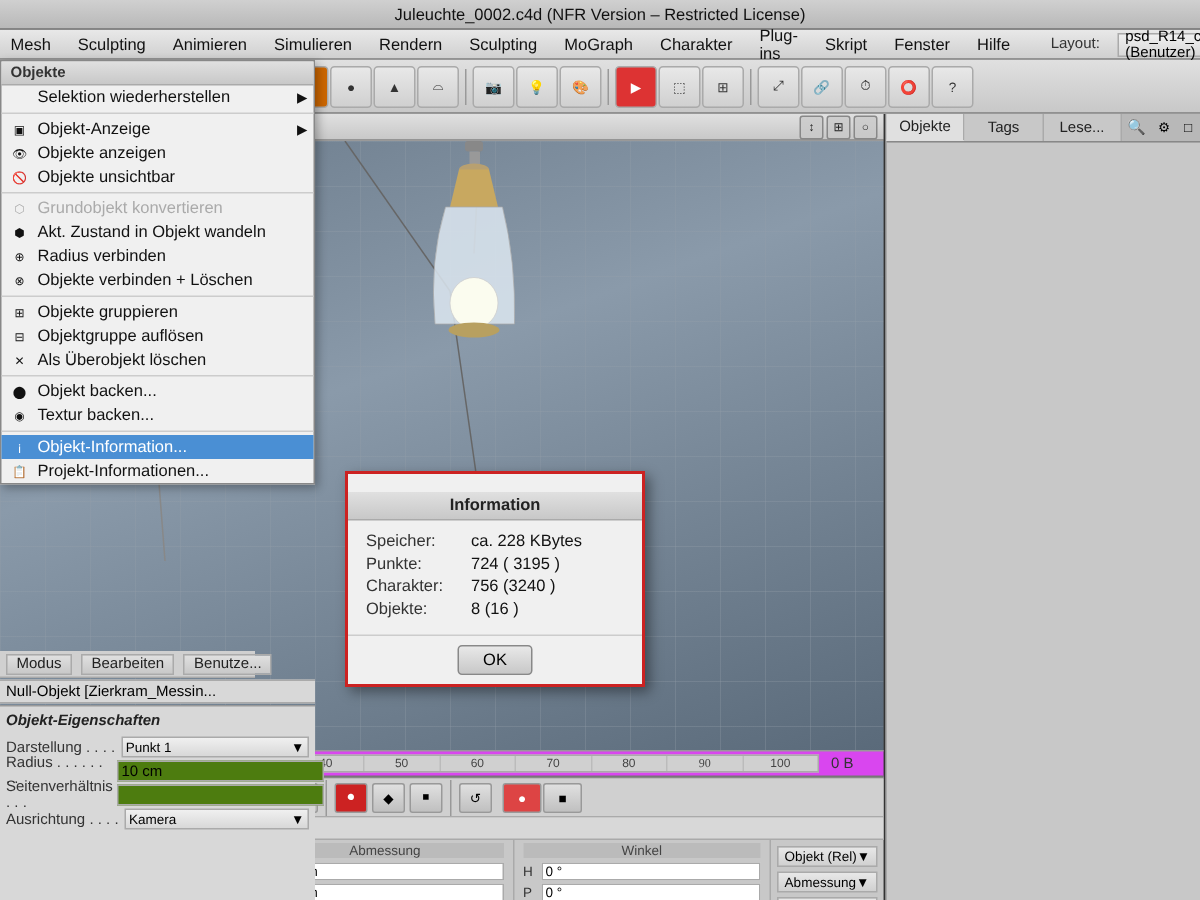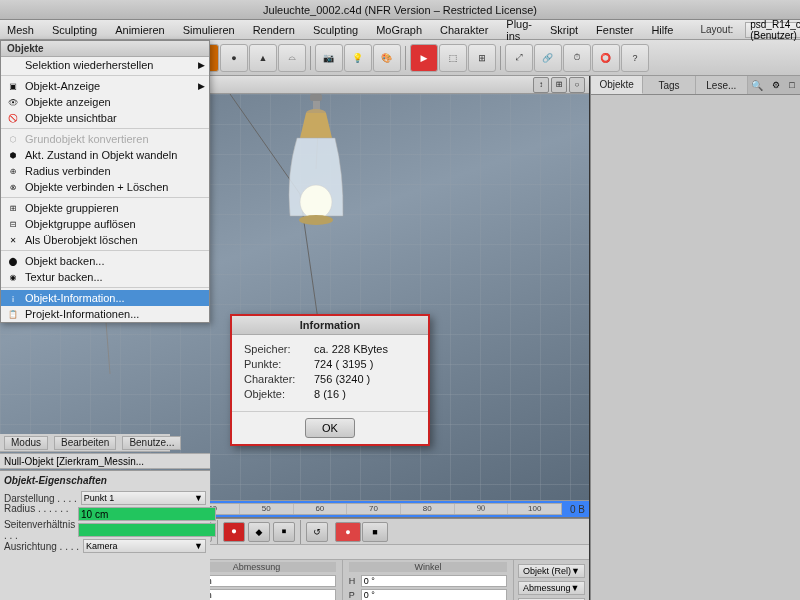--- a/index.html
+++ b/index.html
@@ -101,24 +101,24 @@
       top: 0; left: 0; right: 0; bottom: 0;
       background-image:
         linear-gradient(rgba(150,160,170,0.3) 1px, transparent 1px),
         linear-gradient(90deg, rgba(150,160,170,0.3) 1px, transparent 1px);
       background-size: 30px 30px;
     }
 
     
     #timeline-bar {
       height: 18px;
-      background: #3b82f6;
-      display: flex;
-      align-items: center;
-      padding: 0 4px;
+      background: #d946ef;
+      display: flex;
+      align-items: center;
+      padding: 0 20px;
       gap: 4px;
       font-size: 9px;
       border-top: 1px solid #999;
       border-bottom: 1px solid #777;
     }
     .timeline-num {
       color: #333;
       min-width: 16px;
     }
 
@@ -278,21 +278,21 @@
     .prop-row {
       display: flex;
       align-items: center;
       height: 16px;
       gap: 4px;
       font-size: 10px;
     }
     .prop-label { color: #333; min-width: 70px; }
     .prop-value {
       flex: 1;
-      background: #22c55e;
+      background: #4d7c0f;
       border: 1px solid #aaa;
       height: 14px;
       font-size: 10px;
       padding: 0 2px;
     }
     .prop-dropdown {
       flex: 1;
       background: linear-gradient(to bottom, #f0f0f0, #d8d8d8);
       border: 1px solid #aaa;
       height: 14px;
@@ -333,20 +333,21 @@
       font-size: 11px;
     }
     #info-dialog-title {
       background: linear-gradient(to bottom, #e0e0e0, #c8c8c8);
       text-align: center;
       padding: 3px;
       font-weight: bold;
       font-size: 11px;
       color: #222;
       border-bottom: 1px solid #aaa;
+      margin-top: 12px;
     }
     #info-dialog-body {
       padding: 8px 12px;
     }
     .info-row {
       display: flex;
       margin-bottom: 3px;
       font-size: 11px;
     }
     .info-key { color: #333; min-width: 70px; }

